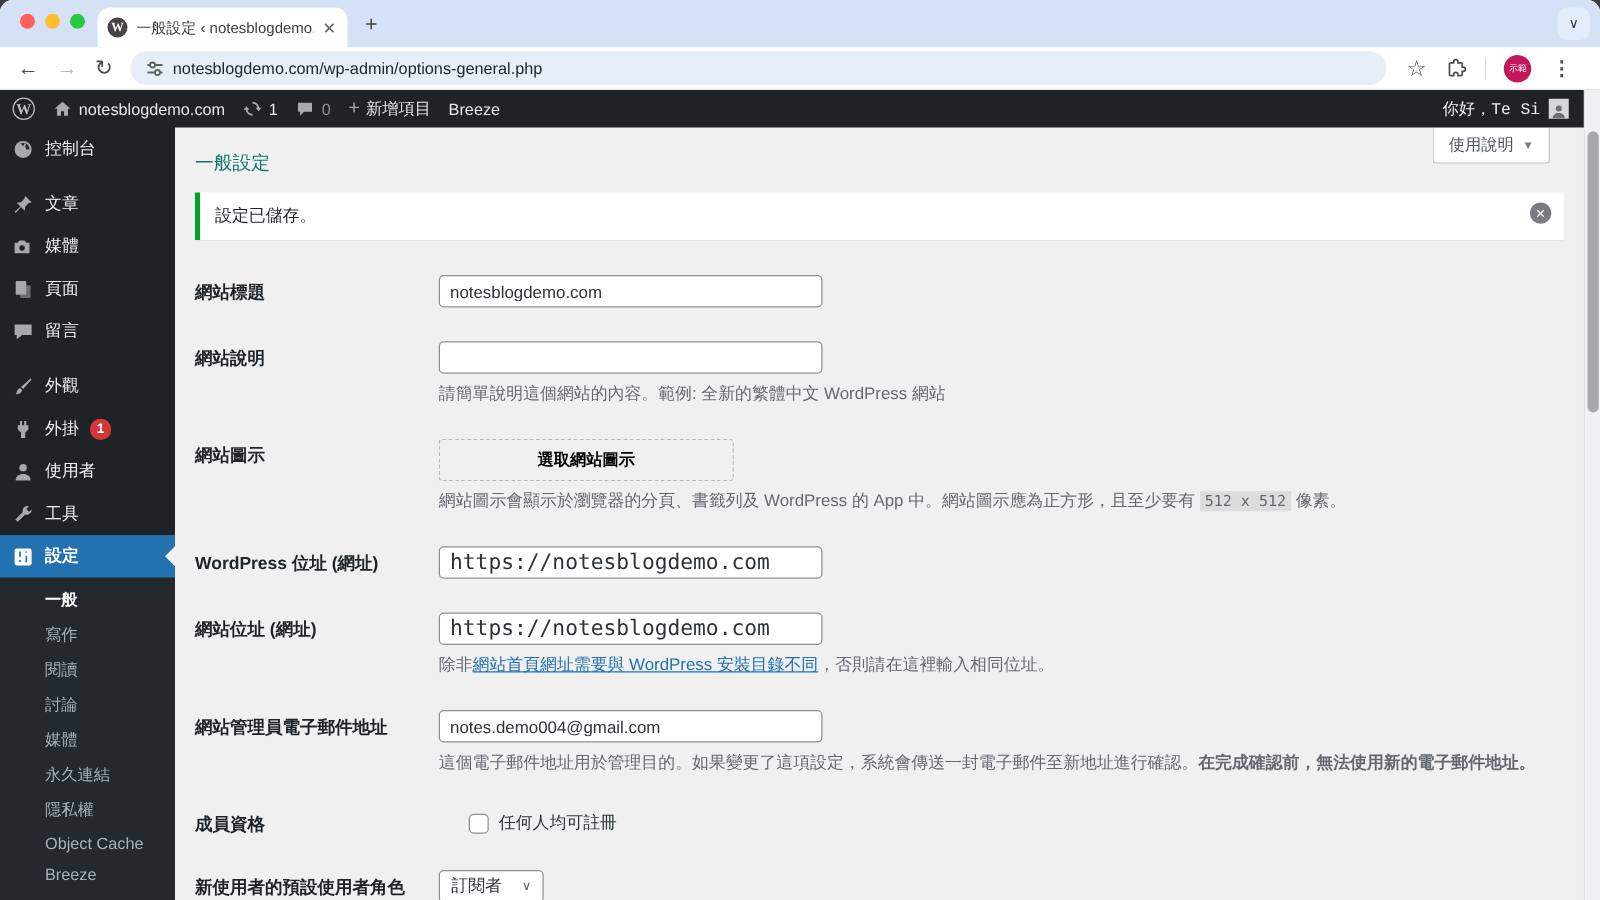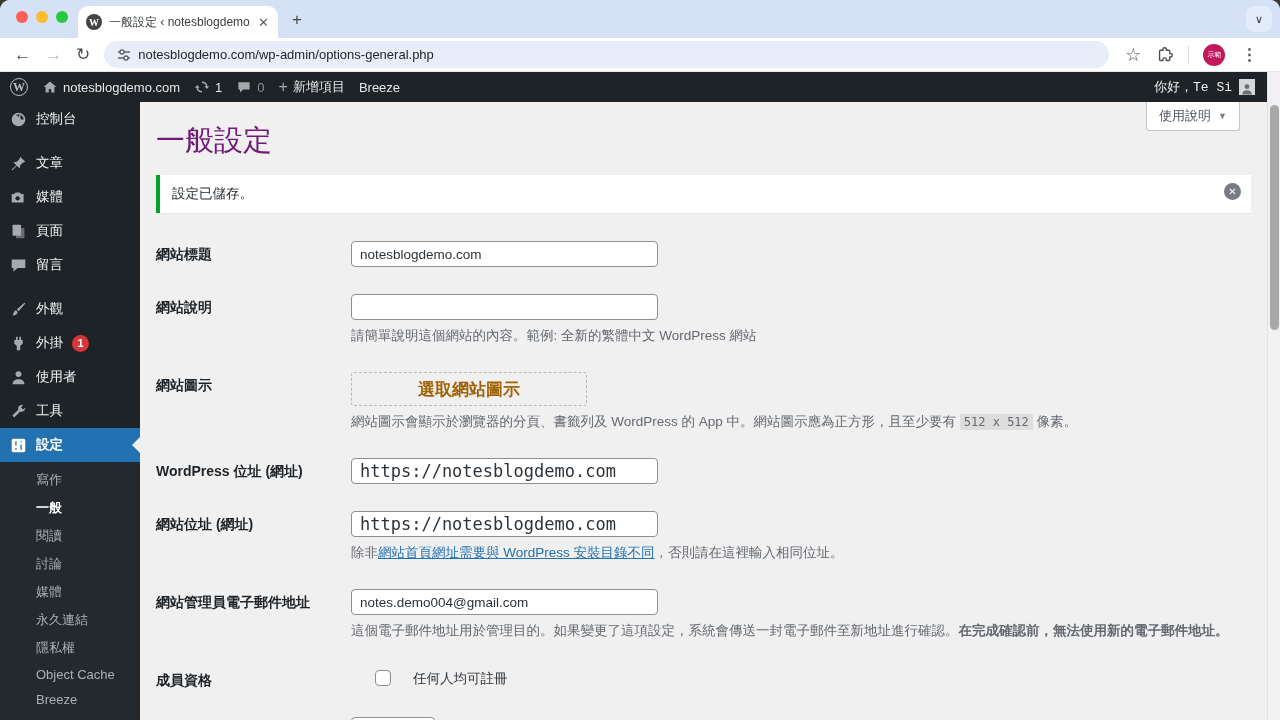--- a/index.html
+++ b/index.html
@@ -62,41 +62,41 @@
   .sub-item { padding:5px 10px 5px 36px; color:#a9b1b8; font-size:13px; }
   .sub-item.active { color:#fff; font-weight:bold; }
 
   
   .content { position:absolute; left:140px; top:102px; width:1127px; height:618px;
     background:#f0f0f1; color:#1d2327; overflow:hidden; }
   .help-tab { position:absolute; right:27px; top:0; background:#fff; border:1px solid #c3c4c7;
     border-top:none; border-radius:0 0 3px 3px; padding:5px 12px; font-size:13px; color:#50575e;
     display:flex; align-items:center; gap:7px;justify-content:flex-end; }
   .help-caret { font-size:9px; color:#787c82; }
-  .page-title { font-size:29px; font-weight:400; color:#701a75; padding:19px 0 0 16px; }
+  .page-title { font-size:15px; font-weight:400; color:#0f766e; padding:19px 0 0 16px; }
   .notice { margin:14px 16px 0 16px; background:#fff; border-left:4px solid #00a32a;
     box-shadow:0 1px 1px rgba(0,0,0,.04); padding:10px 38px 10px 12px; font-size:13.5px; position:relative; }
   .notice-dismiss { position:absolute; right:10px; top:8px; width:17px; height:17px; border-radius:50%;
     background:#787c82; color:#fff; font-size:10px; display:flex; align-items:center; justify-content:center; }
   .form { padding:28px 20px 0 16px; }
   .frow { display:flex; margin-bottom:27px; }
   .flabel { width:195px; flex:0 0 195px; font-size:14px; font-weight:bold; color:#1d2327; padding-top:5px; }
   .ffield { flex:1; }
   input[type=text] { width:307px; height:26px; border:1px solid #8c8f94; border-radius:4px;
     padding:0 8px; font-size:13.5px; color:#2c3338; background:#fff;
     font-family:"Liberation Sans", sans-serif; }
   input.code { font-family:"DejaVu Sans Mono", monospace; font-size:17px; }
   .desc { margin-top:7px; font-size:13.5px; color:#646970; }
   .desc a { color:#2271b1; text-decoration:underline; }
   .code-chip { background:rgba(0,0,0,.08); font-family:"DejaVu Sans Mono", monospace;
     font-size:12px; padding:1px 4px; }
   .icon-btn { width:236px; height:34px; border:1px dashed #b4b9be; background:transparent;
-    font-size:17px; font-weight:bold; color:#a16207; border-radius:3px;
+    font-size:13px; font-weight:bold; color:#000000; border-radius:3px;
     font-family:Liberation Serif, serif; }
-  .cbrow { display:flex; align-items:flex-start; gap:22px; padding-top:3px;padding-left:24px; }
+  .cbrow { display:flex; align-items:flex-end; gap:8px; padding-top:3px;padding-left:24px; }
   .checkbox { width:16px; height:16px; border:1px solid #8c8f94; border-radius:4px; background:#fff; }
   .cblabel { font-size:13.5px; color:#2c3338; }
   .select { display:inline-flex; align-items:center; gap:16px; border:1px solid #8c8f94;
     border-radius:4px; background:#fff; height:26px; padding:0 9px; font-size:13.5px; color:#2c3338; }
   .sel-caret { font-size:10px; color:#50575e; }
 
   
   .scroll-track { position:absolute; right:0; top:72px; width:13px; height:648px; background:#f1f1f3;
     border-left:1px solid #e2e2e4; }
   .scroll-thumb { position:absolute; left:2px; top:33px; width:9px; height:225px; background:#a8a8ab;
@@ -247,22 +247,22 @@
         <rect x="2" y="2" width="16" height="16" rx="2"></rect>
         <line x1="7" y1="5" x2="7" y2="15" stroke="#2271b1" stroke-width="1.6"></line>
         <line x1="13" y1="5" x2="13" y2="15" stroke="#2271b1" stroke-width="1.6"></line>
         <rect x="5.4" y="10" width="3.2" height="3" fill="#fff"></rect>
         <rect x="11.4" y="6" width="3.2" height="3" fill="#fff"></rect>
       </svg>
       <span>設定</span>
       <span class="active-notch"></span>
     </div>
     <div class="submenu">
+      <div class="sub-item active">一般</div>
       <div class="sub-item">寫作</div>
-      <div class="sub-item active">一般</div>
       <div class="sub-item">閱讀</div>
       <div class="sub-item">討論</div>
       <div class="sub-item">媒體</div>
       <div class="sub-item">永久連結</div>
       <div class="sub-item">隱私權</div>
       <div class="sub-item">Object Cache</div>
       <div class="sub-item">Breeze</div>
     </div>
 
   </div>

